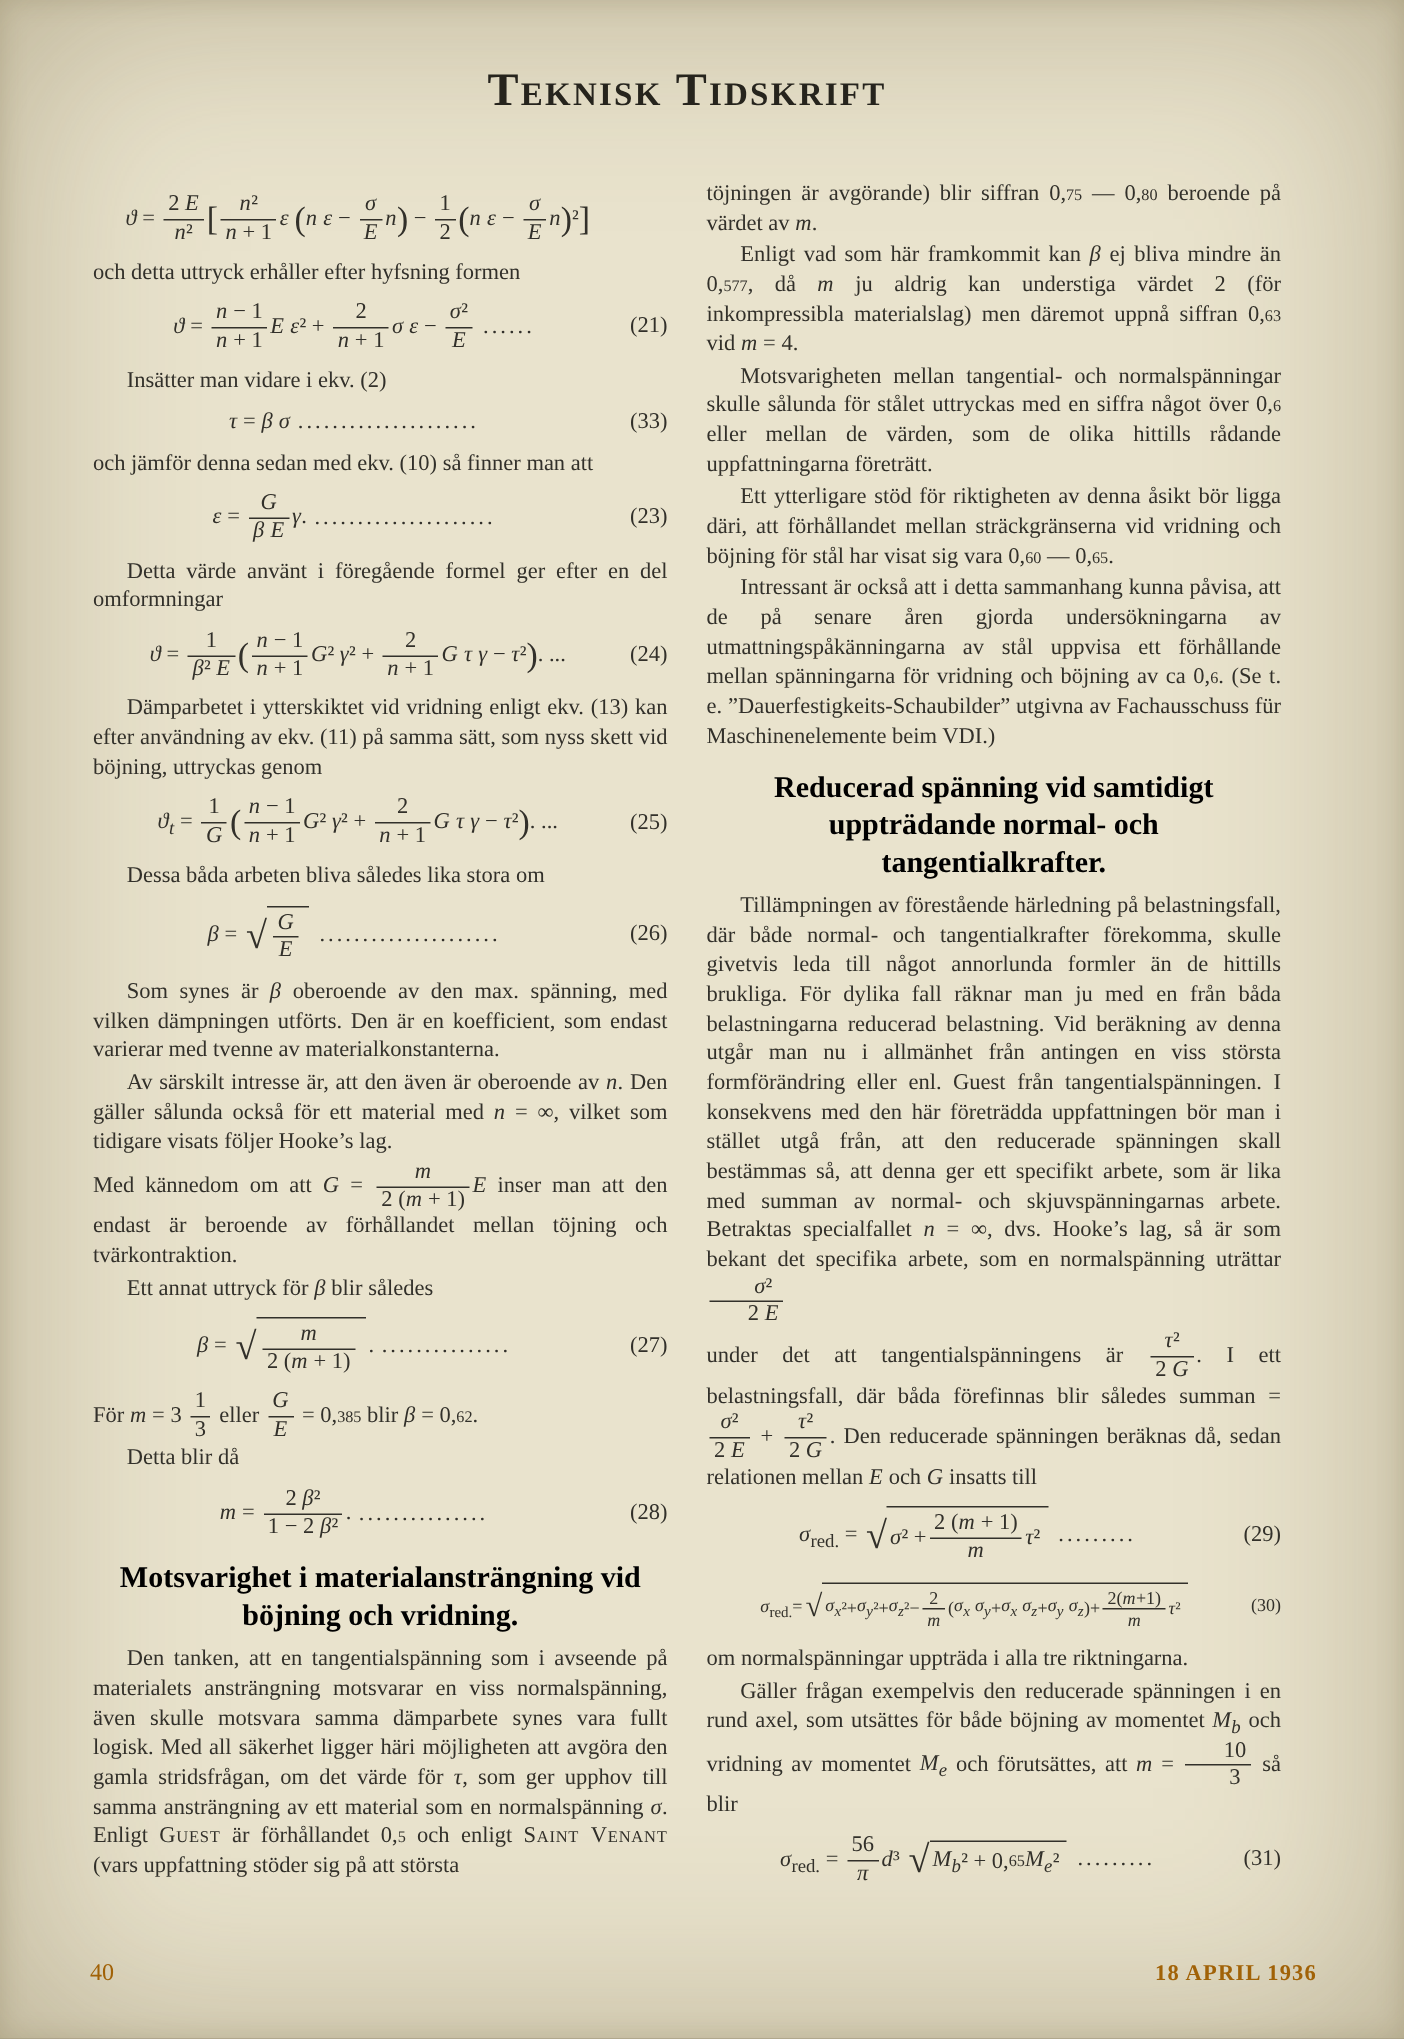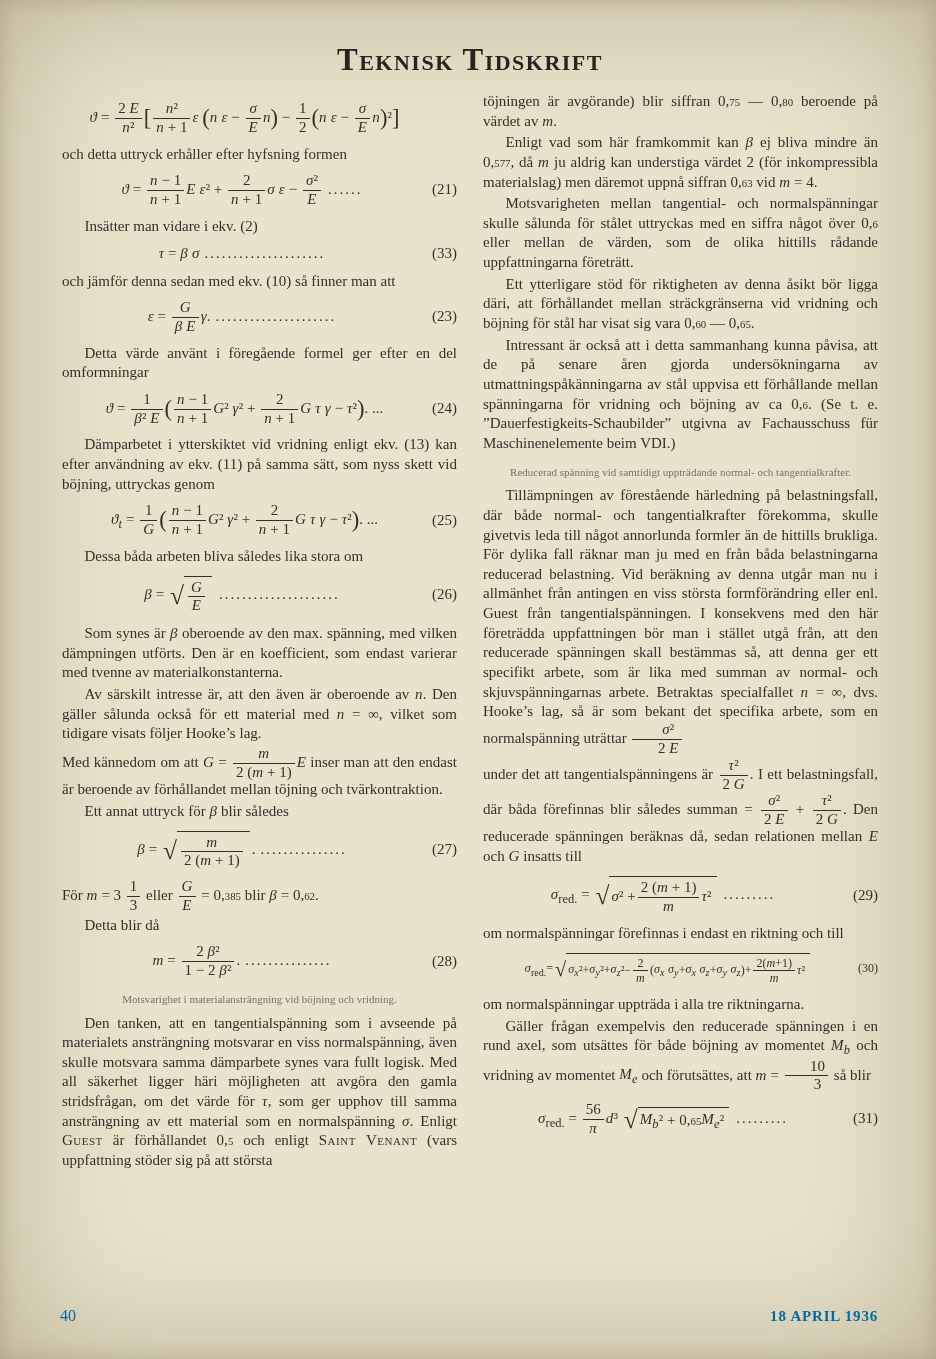--- a/index.html
+++ b/index.html
@@ -5,39 +5,39 @@
   * { box-sizing: border-box; }
   html,body { margin:0; padding:0; background:#9b9378; }
   .page {
     position:relative;
     width:936px; height:1359px;
     margin:0 auto;
     background: var(--paper, #e9e3cd);
     box-shadow: inset 0 0 140px rgba(105,90,50,0.38), inset 0 0 18px rgba(105,90,50,0.22);
     color: var(--ink, #32302a);
     font-family: "Liberation Serif", "DejaVu Serif", serif;
-    padding: 42px 58px 70px 62px;
+    padding: 42px 82px 70px 62px;
     overflow: hidden;
   }
   .masthead-wrap { text-align:center; margin-bottom:14px; }
   .masthead {
     font-variant: small-caps;
     font-weight: bold;
     font-size: 31px;
     letter-spacing: 1.5px;
     color:#26241d;
   }
   .columns { display:flex; gap:26px; align-items:flex-start; }
-  .col { flex:1 1 0; font-size:15px; line-height:1.31; text-align:justify; }
+  .col { flex:1 1 0; font-size:15px; line-height:1.31; text-align:justify;margin-top:28px; }
 
   .block { margin:0 0 2px 0; }
   .block.paragraph.indent { text-indent:1.5em; }
   .block.heading {
-    text-align:center; font-weight:normal; font-size:11px;
-    margin:12px 6px 7px; line-height:1.25; color:#737373;
+    text-align:center; font-weight:bold; font-size:20px;
+    margin:12px 6px 7px; line-height:1.25; color:#000000;
   }
   .block.formula {
     position:relative; text-align:center; margin:7px 0 7px;
     padding:2px 30px 2px 0; line-height:1.15;
   }
   .block.formula.small { font-size:12px; padding-right:24px; }
   .eqno { position:absolute; right:0; top:50%; transform:translateY(-50%); font-style:normal;text-align:right; }
   .dots { letter-spacing:2px; margin:0 5px; white-space:nowrap; }
 
   .fr { display:inline-block; vertical-align:middle; text-align:center; line-height:1.05; margin:0 2px; }
@@ -49,21 +49,21 @@
   .rad { border-top:1.5px solid currentColor; padding:3px 5px 1px 2px; display:inline-flex; align-items:center; }
 
   .brk { font-size:1.5em; vertical-align:middle; font-weight:300; line-height:0.8; }
   .sc { font-variant: small-caps; letter-spacing:0.5px; }
   small { font-size:72%; }
   i { letter-spacing:0.2px; }
 
   .footer {
     position:absolute; left:60px; right:58px; bottom:34px;
     display:flex; justify-content:space-between; align-items:baseline;
-    font-size:16px; color:#0369a1;
+    font-size:16px; color:#a16207;
   }
   .footer .date { font-weight:bold; letter-spacing:0.8px; font-size:15px; }
 </style>
 </head>
 <body>
 
 <div class="page" style="--paper: #e9e3cd; --ink: #32302a;">
   <div class="masthead-wrap">
     <span class="masthead">Teknisk Tidskrift</span>
   </div>
@@ -118,21 +118,20 @@
         <div class="block heading">Reducerad spänning vid samtidigt uppträdande normal- och tangentialkrafter.</div>
         <div class="block paragraph indent">Tillämpningen av förestående härledning på belastningsfall, där både normal- och tangentialkrafter förekomma, skulle givetvis leda till något annorlunda formler än de hittills brukliga. För dylika fall räknar man ju med en från båda belastningarna reducerad belastning. Vid beräkning av denna utgår man nu i allmänhet från antingen en viss största formförändring eller enl. Guest från tangentialspänningen. I konsekvens med den här företrädda uppfattningen bör man i stället utgå från, att den reducerade spänningen skall bestämmas så, att denna ger ett specifikt arbete, som är lika med summan av normal- och skjuvspänningarnas arbete. Betraktas specialfallet <i>n</i> = ∞, dvs. Hooke’s lag, så är som bekant det specifika arbete, som en normalspänning uträttar <span class="fr"><span class="nu"><i>σ</i>²</span><span class="de">2 <i>E</i></span></span></div>
         <div class="block paragraph">under det att tangentialspänningens är <span class="fr"><span class="nu"><i>τ</i>²</span><span class="de">2 <i>G</i></span></span>. I ett belastningsfall, där båda förefinnas blir således summan = <span class="fr"><span class="nu"><i>σ</i>²</span><span class="de">2 <i>E</i></span></span> + <span class="fr"><span class="nu"><i>τ</i>²</span><span class="de">2 <i>G</i></span></span>. Den reducerade spänningen beräknas då, sedan relationen mellan <i>E</i> och <i>G</i> insatts till</div>
         <div class="block formula"><i>σ</i><sub>red.</sub> = <span class="sq">
             <span class="sqs">√</span>
             <span class="rad"><i>σ</i>² + <span class="fr">
                 <span class="nu">2 (<i>m</i> + 1)</span>
                 <span class="de"><i>m</i></span>
               </span><i>τ</i>²</span>
           </span><span class="dots">.........</span><span class="eqno">(29)</span></div>
-        <div class="block paragraph">om normalspänningar förefinnas i endast en riktning och till</div>
         <div class="block formula small"><i>σ</i><sub>red.</sub>=<span class="sq">
             <span class="sqs">√</span>
             <span class="rad"><i>σ<sub>x</sub></i>²+<i>σ<sub>y</sub></i>²+<i>σ<sub>z</sub></i>²−<span class="fr">
                 <span class="nu">2</span>
                 <span class="de"><i>m</i></span>
               </span>(<i>σ<sub>x</sub> σ<sub>y</sub></i>+<i>σ<sub>x</sub> σ<sub>z</sub></i>+<i>σ<sub>y</sub> σ<sub>z</sub></i>)+<span class="fr">
                 <span class="nu">2(<i>m</i>+1)</span>
                 <span class="de"><i>m</i></span>
               </span><i>τ</i>²</span>
           </span><span class="eqno">(30)</span></div>

